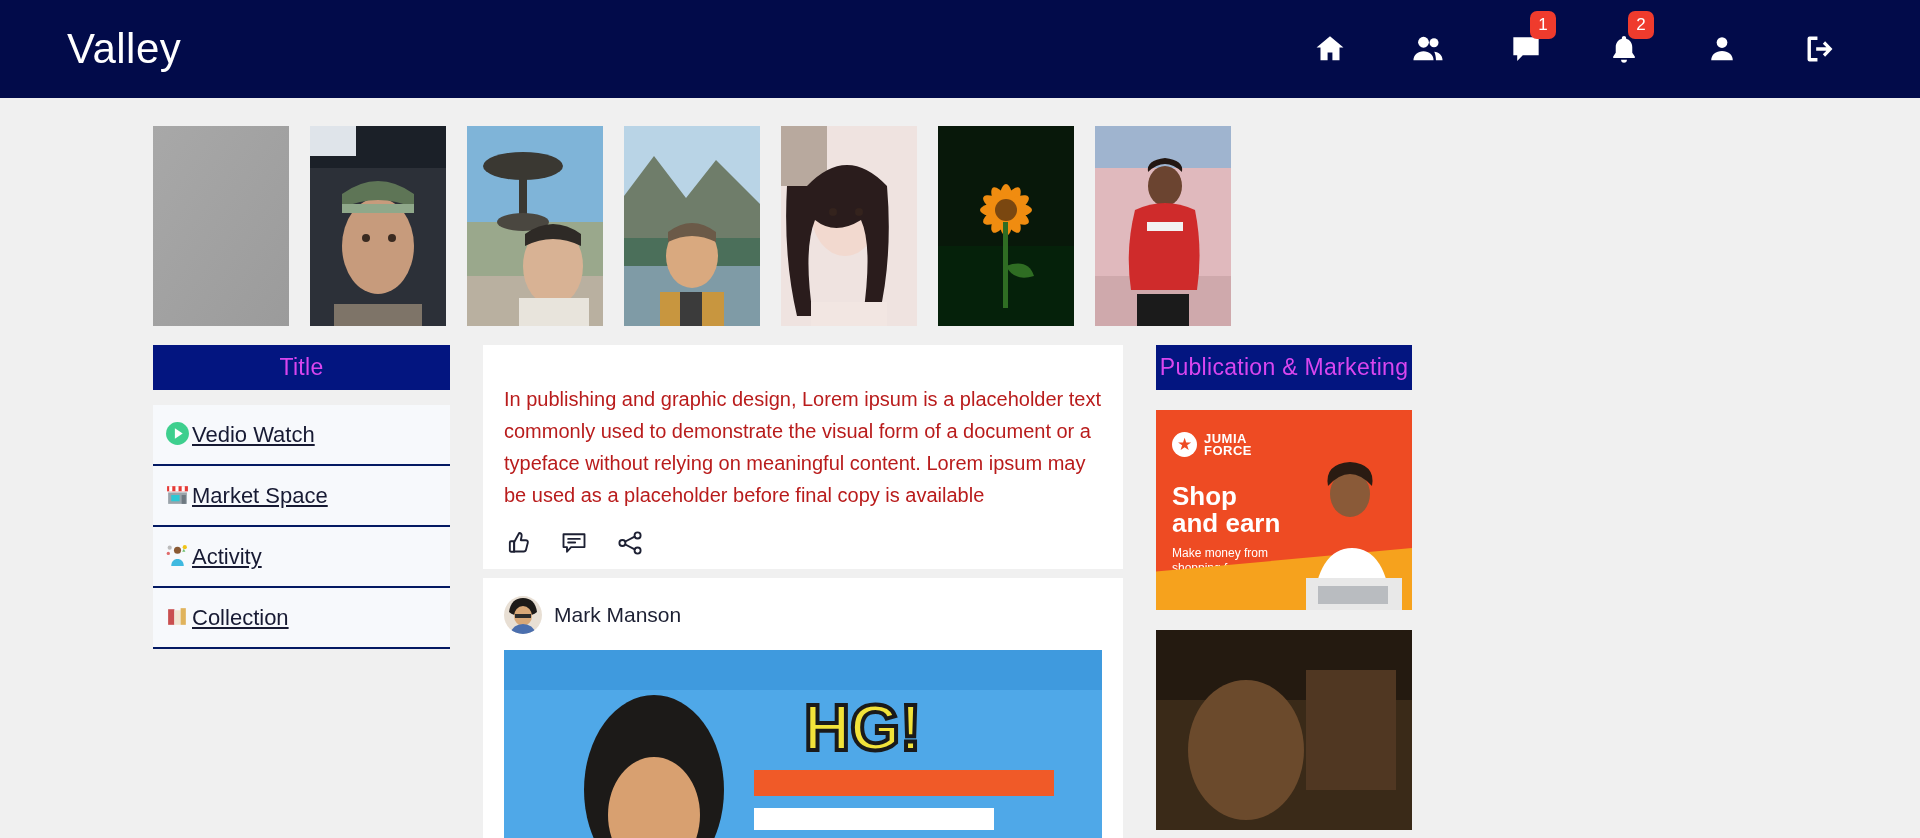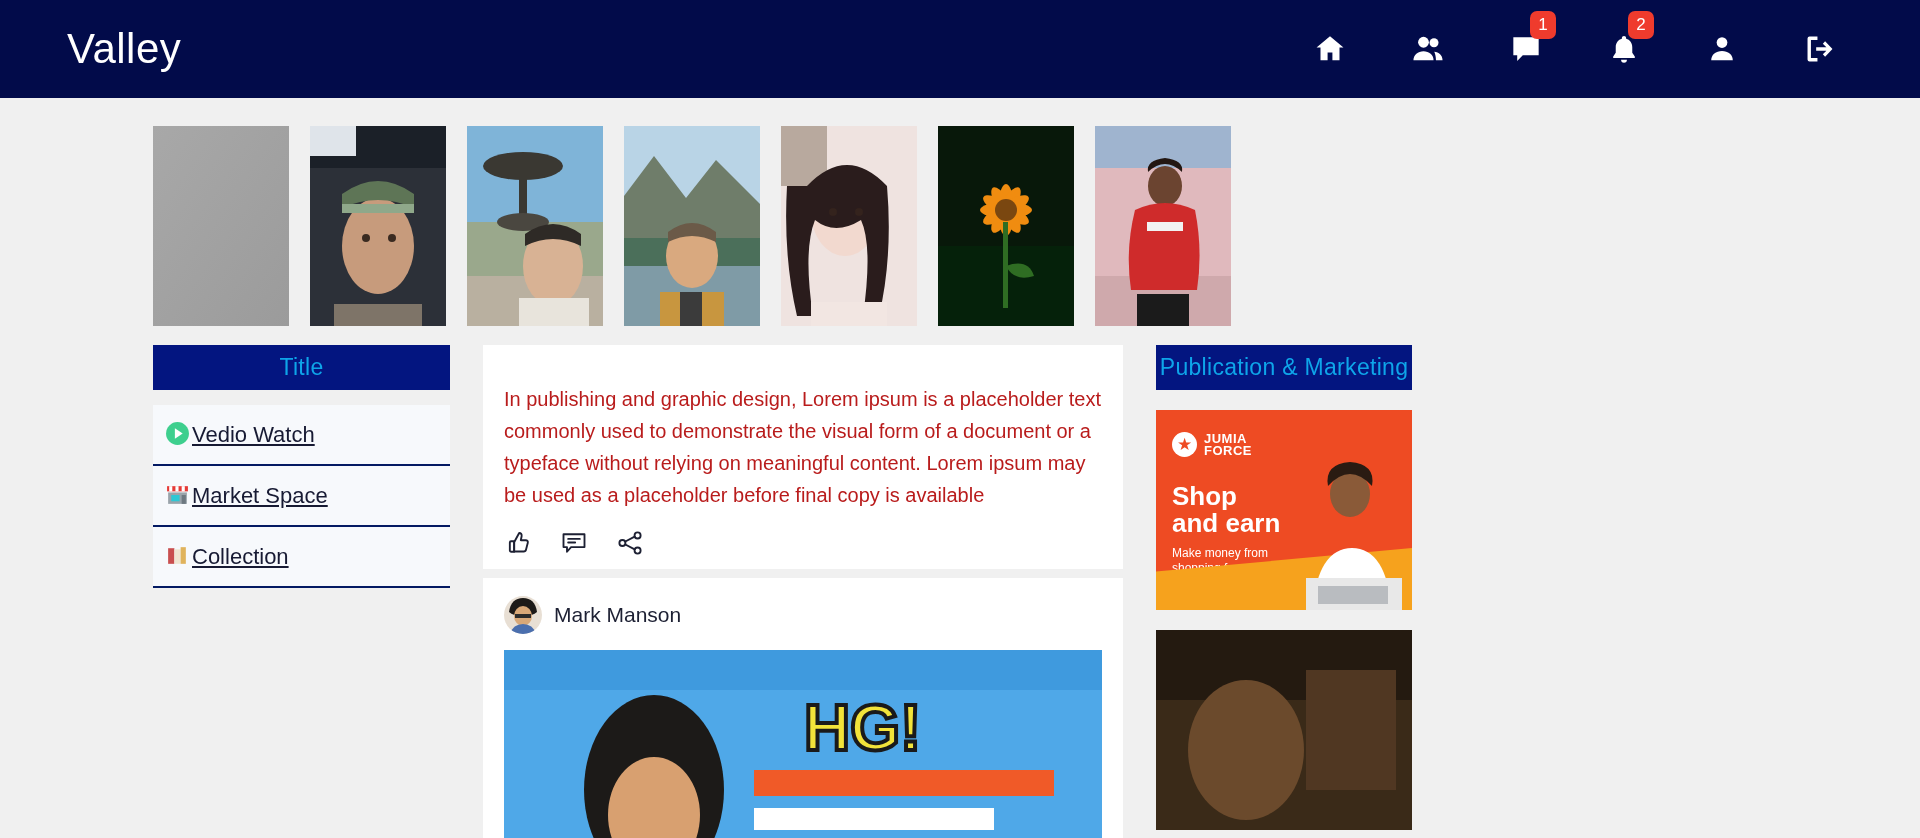--- a/index.html
+++ b/index.html
@@ -79,21 +79,21 @@
     display: flex;
     padding: 20px 0 0 153px;
     gap: 33px;
     align-items: flex-start;
   }
 
   
   .left-col { width: 297px; flex: 0 0 297px; }
   .panel-title {
     background: #031580;
-    color: #0ea5e9;
+    color: #d946ef;
     text-align: center;
     font-size: 23px;
     padding: 9px 0;
     letter-spacing: .3px;
   }
   .menu { margin-top: 15px; background: #f7f9fc; }
   .menu-item {
     display: flex;
     align-items: center;
     height: 61px;
@@ -377,20 +377,33 @@
               <rect x="10" y="4" width="3" height="5"></rect>
               <rect x="16" y="4" width="3" height="5"></rect>
             </g>
             <rect x="6" y="12.5" width="8" height="6" fill="#2ec7d4"></rect>
             <rect x="16" y="12.5" width="4" height="8.5" fill="#6d7880"></rect>
           </svg>
         </span>
         <span>Market Space</span>
       </div>
 
+      <div class="menu-item">
+        <span class="mi-icon">
+          <svg width="25" height="25" viewBox="0 0 24 24">
+            <circle cx="12" cy="7" r="3.4" fill="#8a5a34"></circle>
+            <path d="M6 22c0-4 2.6-6.6 6-6.6S18 18 18 22z" fill="#3fb9e0"></path>
+            <circle cx="4.5" cy="4.5" r="2" fill="#bcbcbc"></circle>
+            <circle cx="19" cy="4" r="2" fill="#f0c419"></circle>
+            <path d="M16.5 8.4 18 5.6l1.6 2.8z" fill="#6fc06f"></path>
+            <circle cx="3.2" cy="10" r="1.6" fill="#e06c6c"></circle>
+          </svg>
+        </span>
+        <span>Activity</span>
+      </div>
 
       <div class="menu-item">
         <span class="mi-icon">
           <svg width="25" height="25" viewBox="0 0 24 24">
             <rect x="3" y="5" width="6" height="15" fill="#c94f4f"></rect>
             <rect x="9" y="6" width="6" height="14" fill="#f0e6d2"></rect>
             <rect x="15" y="4" width="5" height="16" fill="#e0b35c"></rect>
           </svg>
         </span>
         <span>Collection</span>

